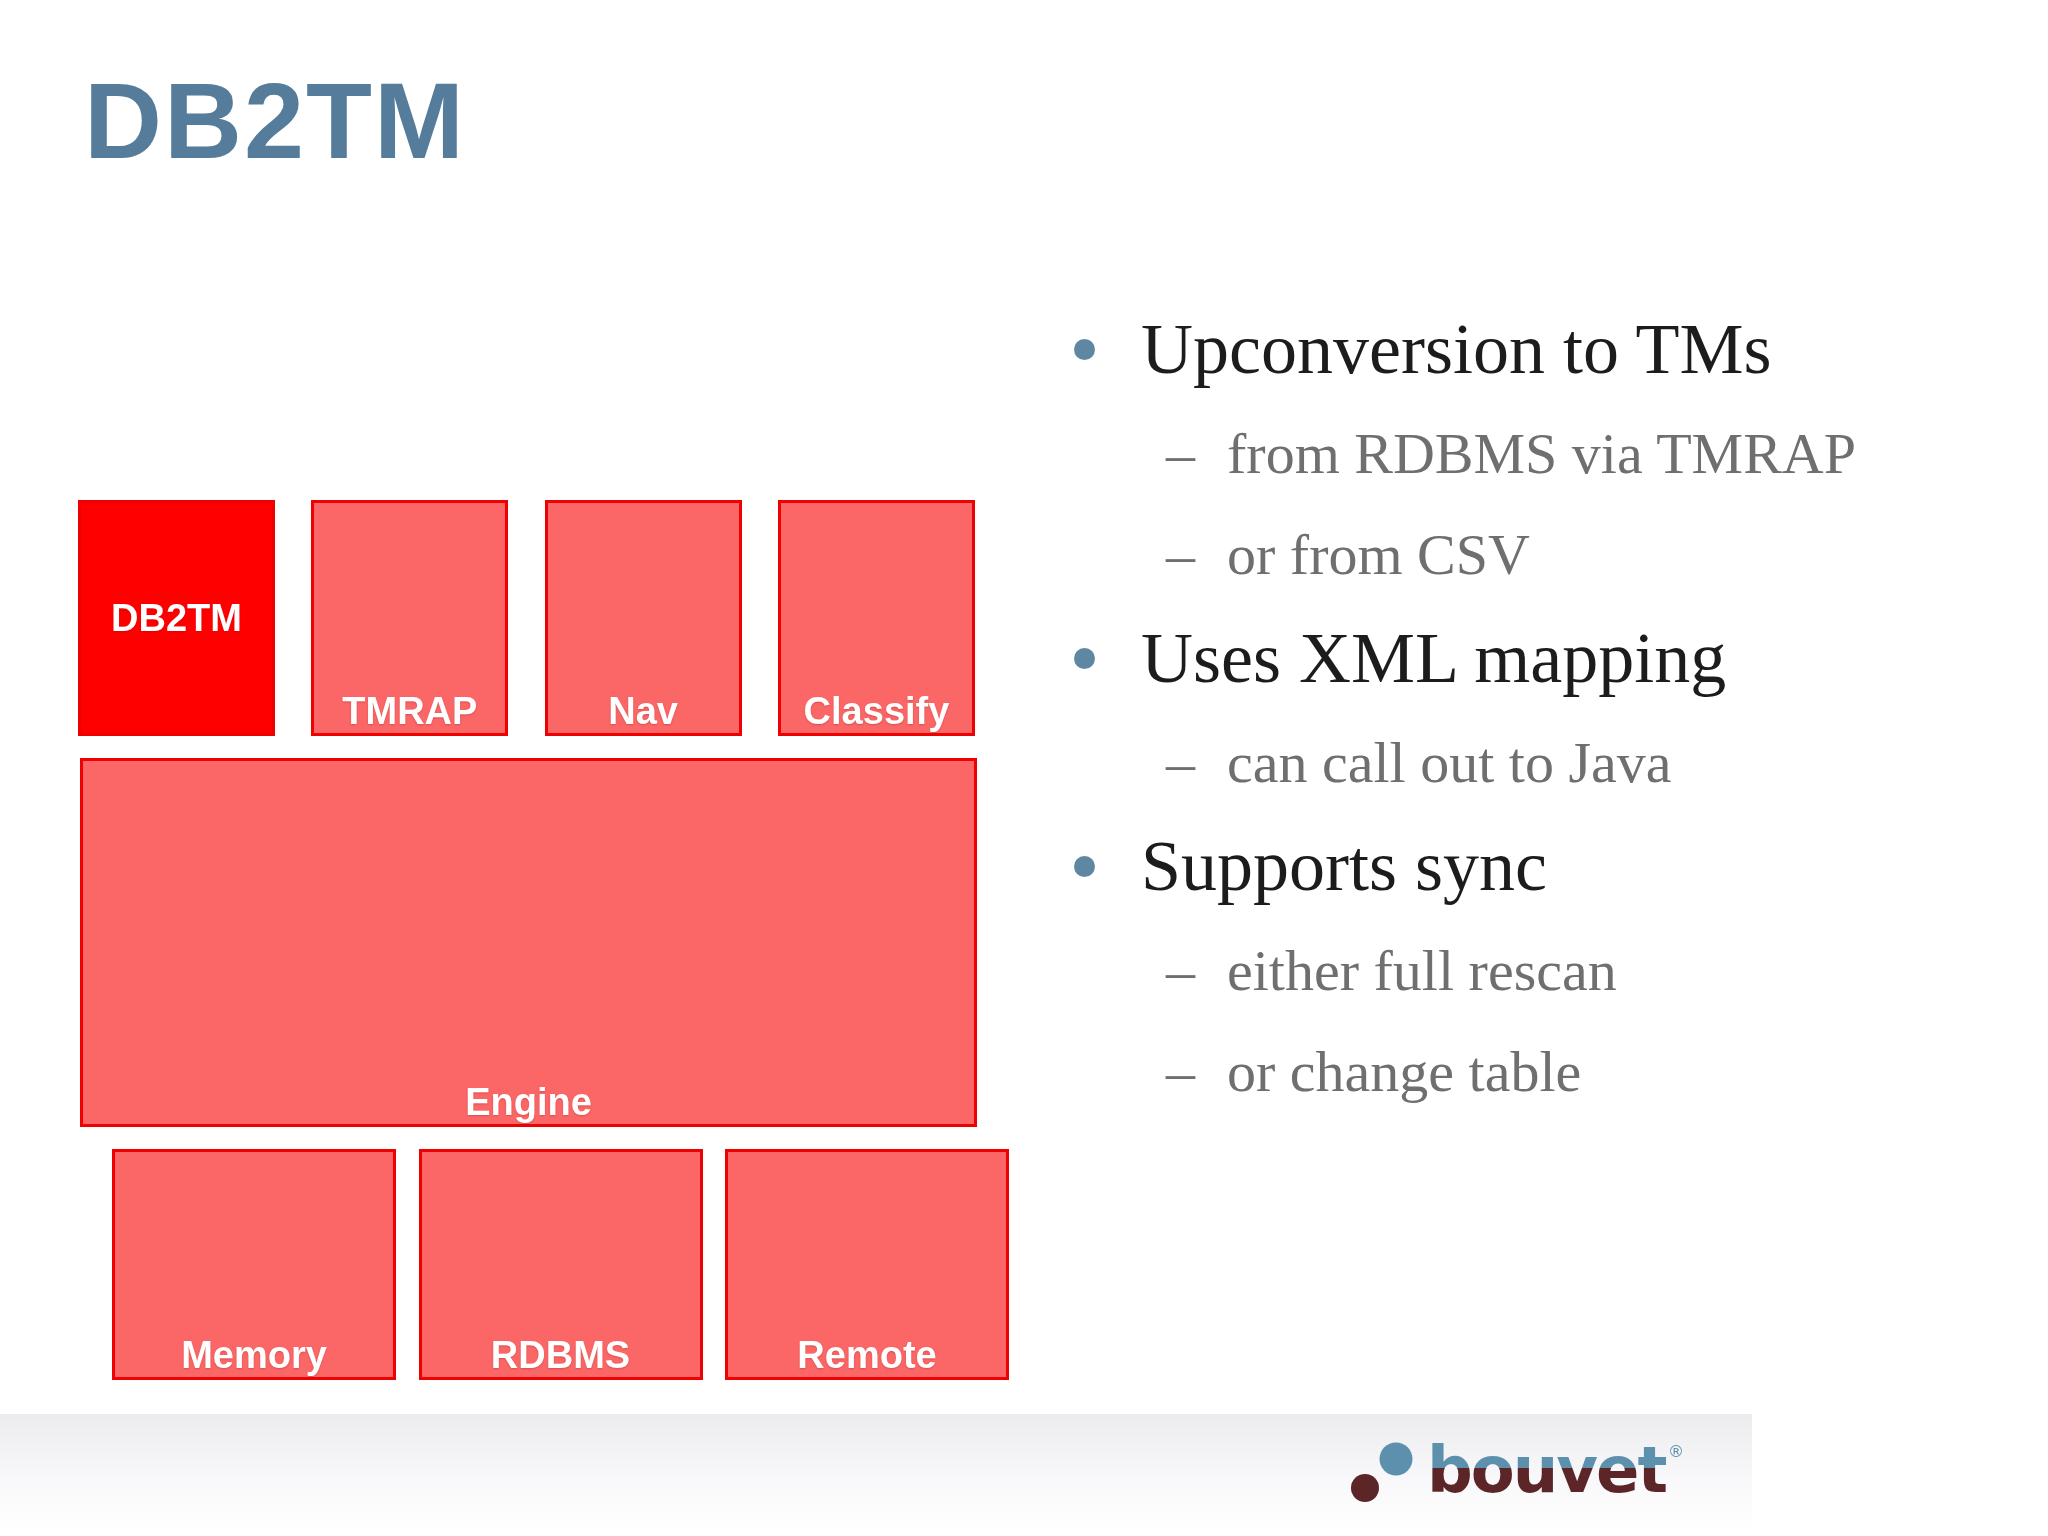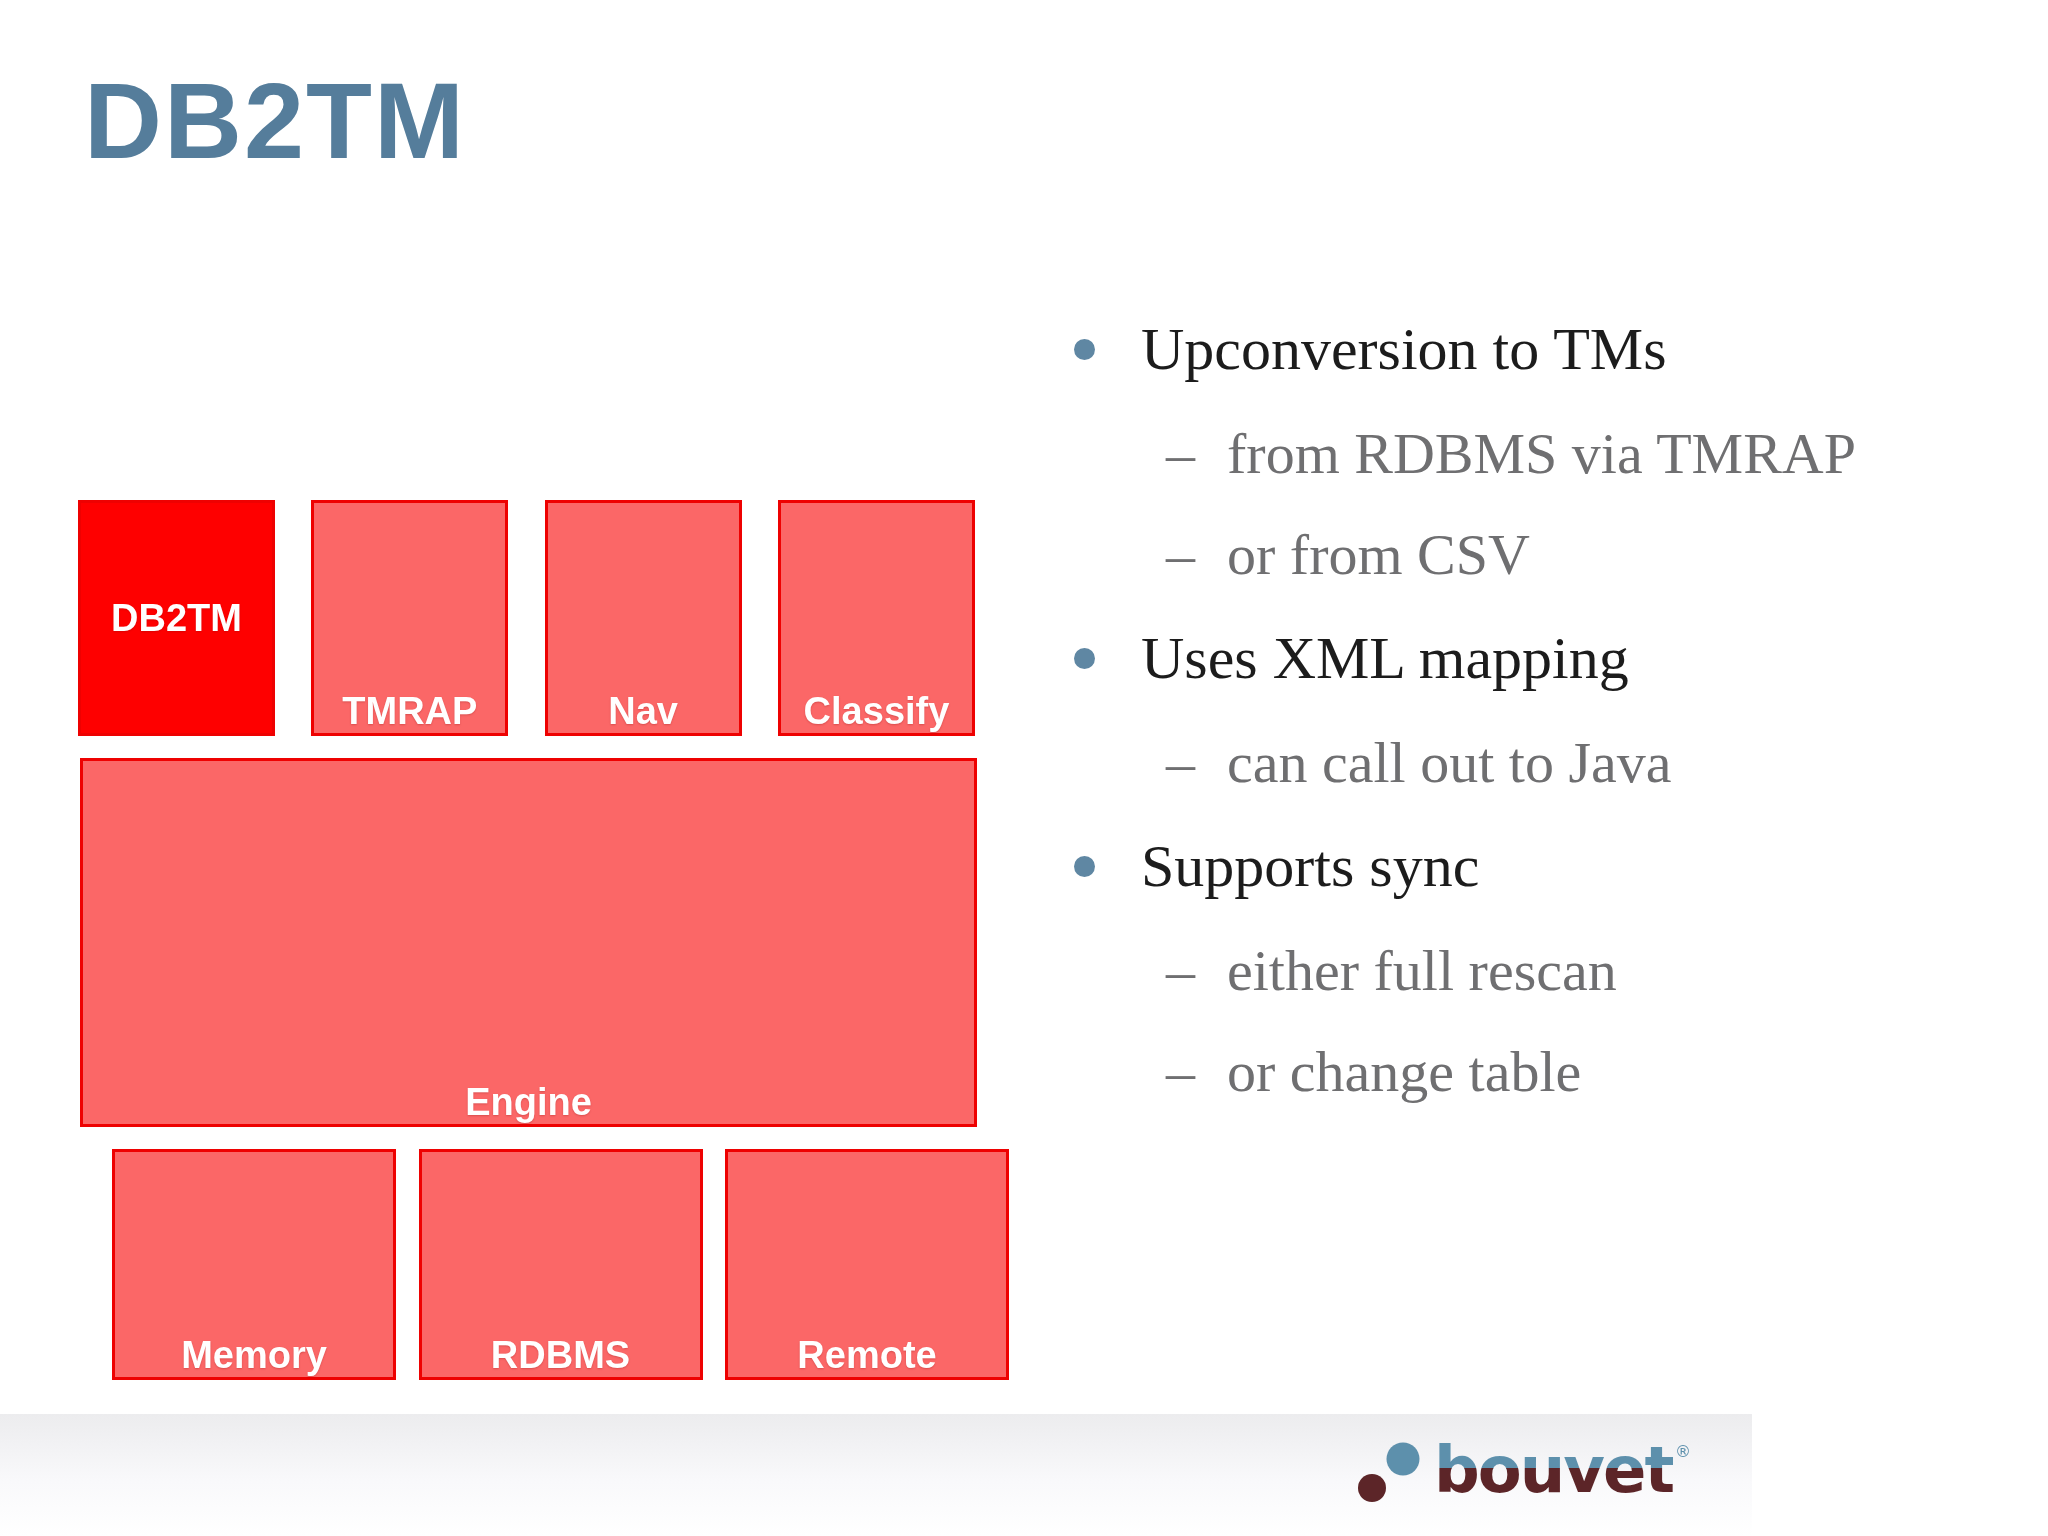--- a/index.html
+++ b/index.html
@@ -86,21 +86,21 @@
     padding: 0;
     list-style: none;
     font-family: "Liberation Serif", serif;
   }
   .bullets li {
     display: flex;
     align-items: center;
   }
   .bullets li.lvl1 {
     height: 107px;
-    font-size: 60px;
+    font-size: 72px;
     color: var(--main-color, #1c1c1c);
   }
   .bullets li.lvl2 {
     height: 101px;
     font-size: 58px;
     color: var(--sub-color, #6f6f71);
     padding-left: 104px;
   }
   .bullets .dot {
     flex: 0 0 auto;
@@ -121,21 +121,21 @@
   .footer-strip {
     position: absolute;
     left: 0;
     bottom: 0;
     width: 100%;
     height: 122px;
     background: linear-gradient(180deg, #ececee 0%, #f9f9fb 55%, #ffffff 100%);
   }
   .logo {
     position: absolute;
-    right: 61px;
+    right: 68px;
     top: 18px;
     display: flex;
     align-items: flex-start;
   }
   .logo-dots { display: block; margin-right: 6px; }
   .logo-text {
     font-family: "DejaVu Sans", sans-serif;
     font-weight: 700;
     font-size: 64px;
     line-height: 76px;

